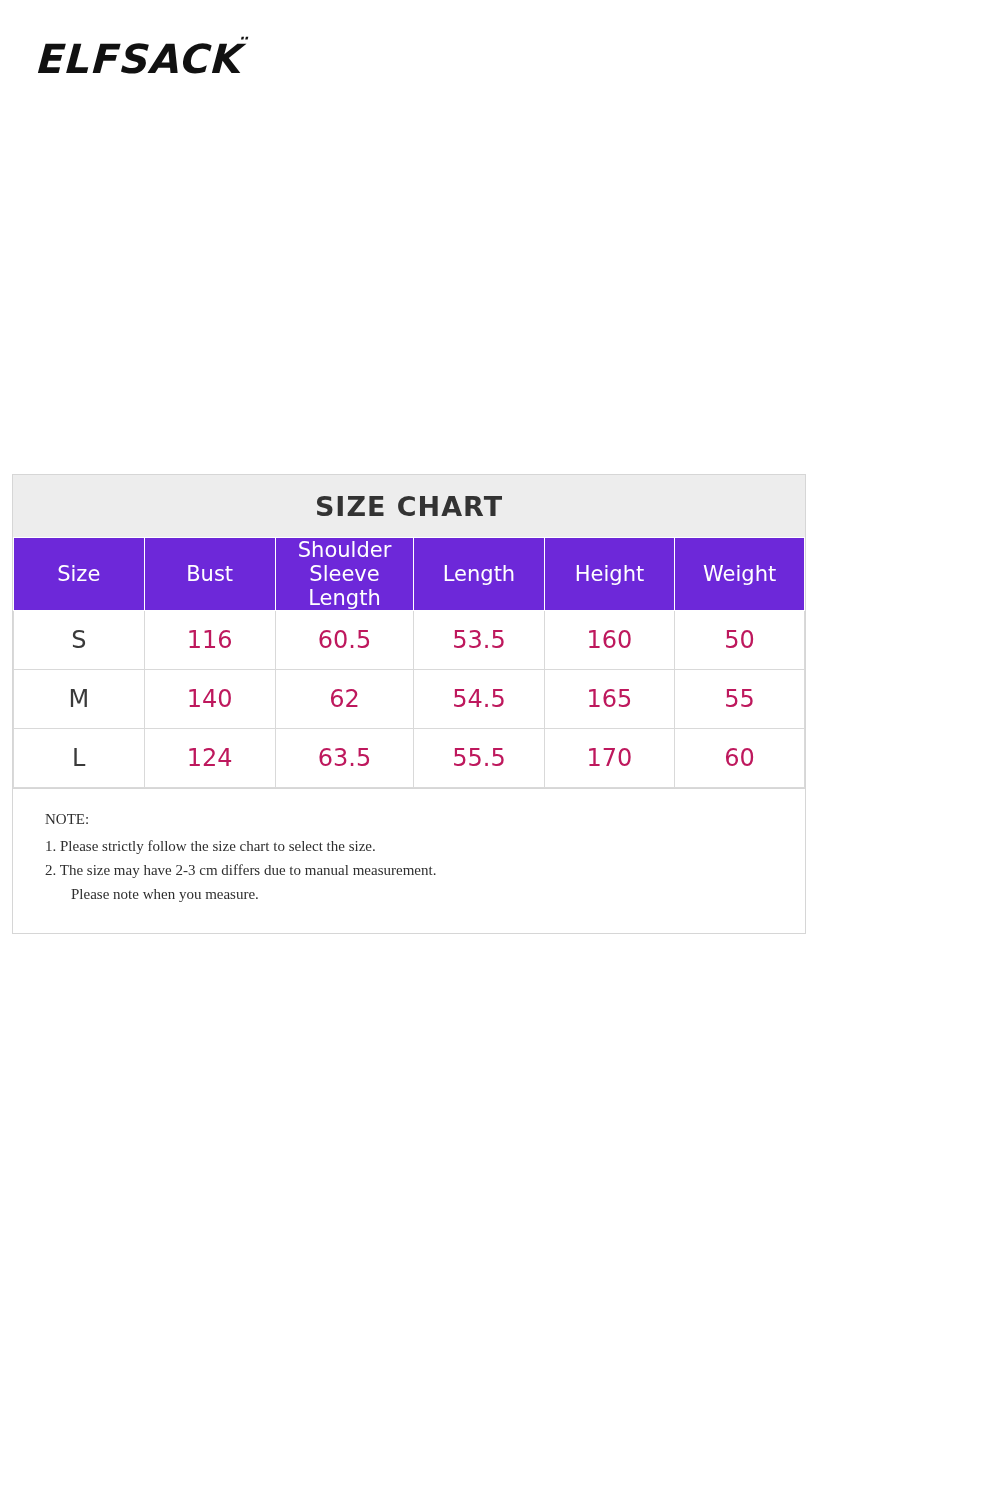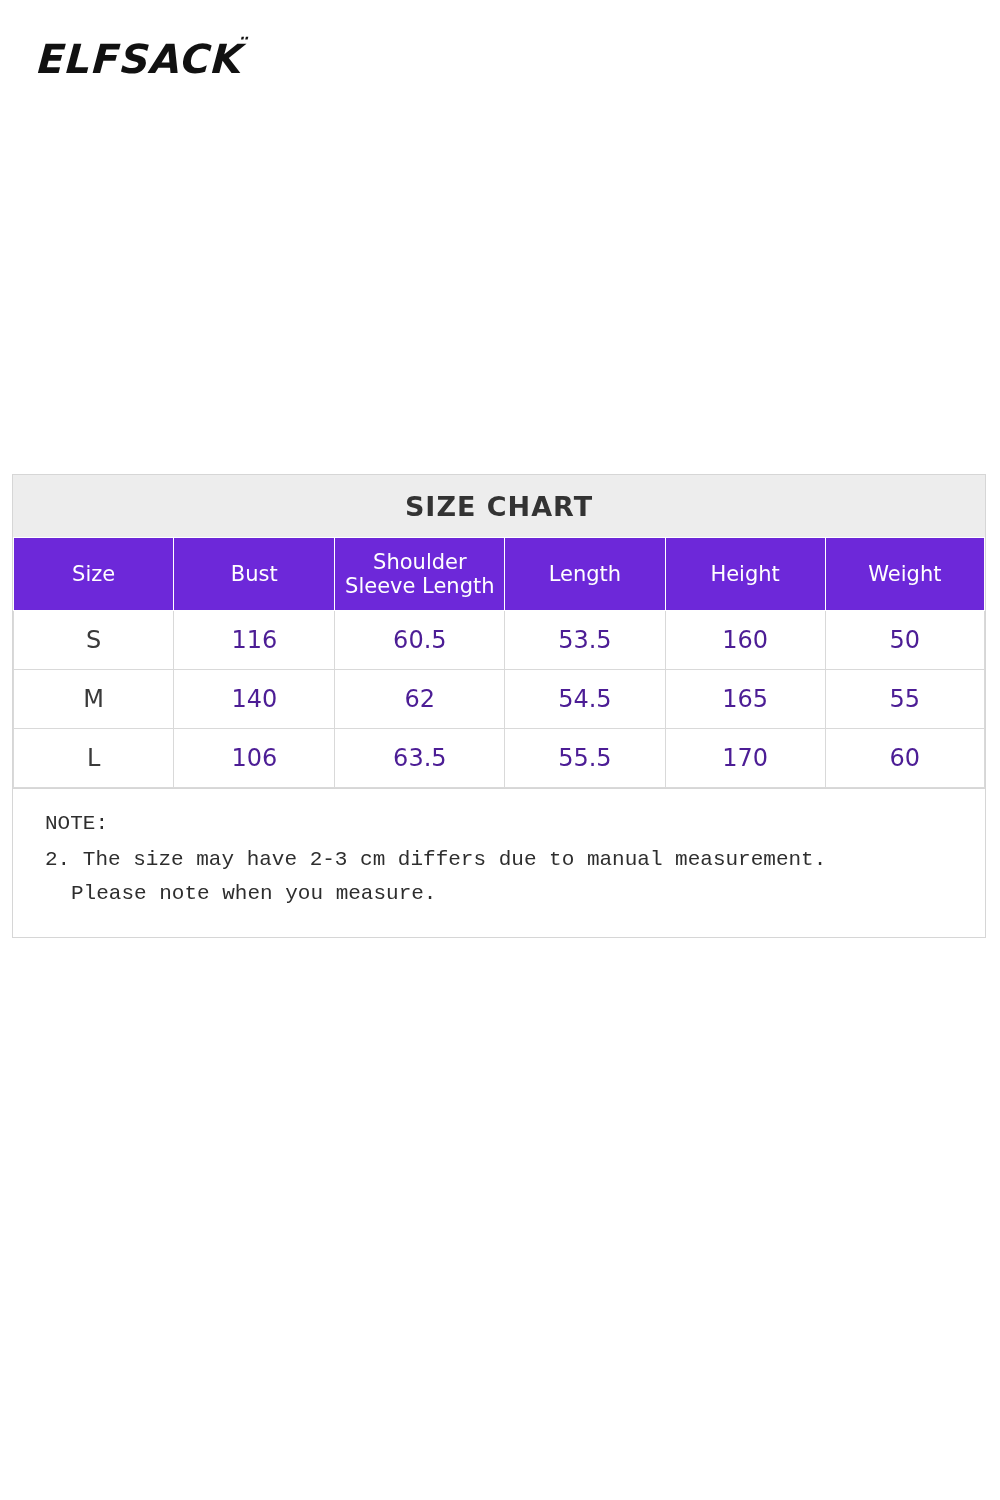--- a/index.html
+++ b/index.html
@@ -35,21 +35,21 @@
     right: -3px;
     font-size: 14px;
     letter-spacing: -1px;
   }
 
   
   .chart-wrap {
     position: absolute;
     left: 12px;
     top: 474px;
-    width: 974px;
+    width: 794px;
     border: 1px solid #d6d6d6;
     box-sizing: border-box;
     background: #ffffff;
   }
 
   .chart-title {
     background: #ededed;
     text-align: center;
     font-size: 27px;
     font-weight: 700;
@@ -75,42 +75,42 @@
     color: #ffffff;
     font-size: 21px;
     font-weight: 400;
     height: 72px;
     line-height: 1.15;
     padding: 0 4px;
   }
   table.size-table tbody td {
     border: 1px solid #d9d9d9;
     font-size: 24px;
-    color: #4c1d95;
+    color: #be185d;
     height: 56px;
     font-weight: 400;
   }
   table.size-table tbody tr td:first-child {
     color: #3a3a3a;
   }
   .col-size   { width: 16.5%; }
   .col-bust   { width: 16.6%; }
   .col-shoul  { width: 17.5%; }
   .col-length { width: 16.5%; }
   .col-height { width: 16.5%; }
   .col-weight { width: 16.4%; }
 
   .two-line span { display: block; }
 
   
   .notes {
     border-top: 1px solid #d6d6d6;
     padding: 18px 26px 26px 32px;
-    font-family: Liberation Mono, monospace;
-    font-size: 21px;
+    font-family: Liberation Serif, serif;
+    font-size: 15px;
     line-height: 1.62;
     color: #2e2e2e;
   }
   .notes .note-head {
     margin-bottom: 2px;
   }
   .notes .note-line {
     white-space: pre;
   }
   .notes .note-sub {
@@ -174,28 +174,29 @@
       <tr>
         <td>M</td>
         <td>140</td>
         <td>62</td>
         <td>54.5</td>
         <td>165</td>
         <td>55</td>
       </tr>
       <tr>
         <td>L</td>
-        <td>106</td>
+        <td>124</td>
         <td>63.5</td>
         <td>55.5</td>
         <td>170</td>
         <td>60</td>
       </tr>
     </tbody>
   </table>
 
   <div class="notes">
     <div class="note-head">NOTE:</div>
+    <div class="note-line">1. Please strictly follow the size chart to select the size.</div>
     <div class="note-line">2. The size may have 2-3 cm differs due to manual measurement.</div>
     <div class="note-sub">Please note when you measure.</div>
   </div>
 
 </div>
 
 </body></html>

